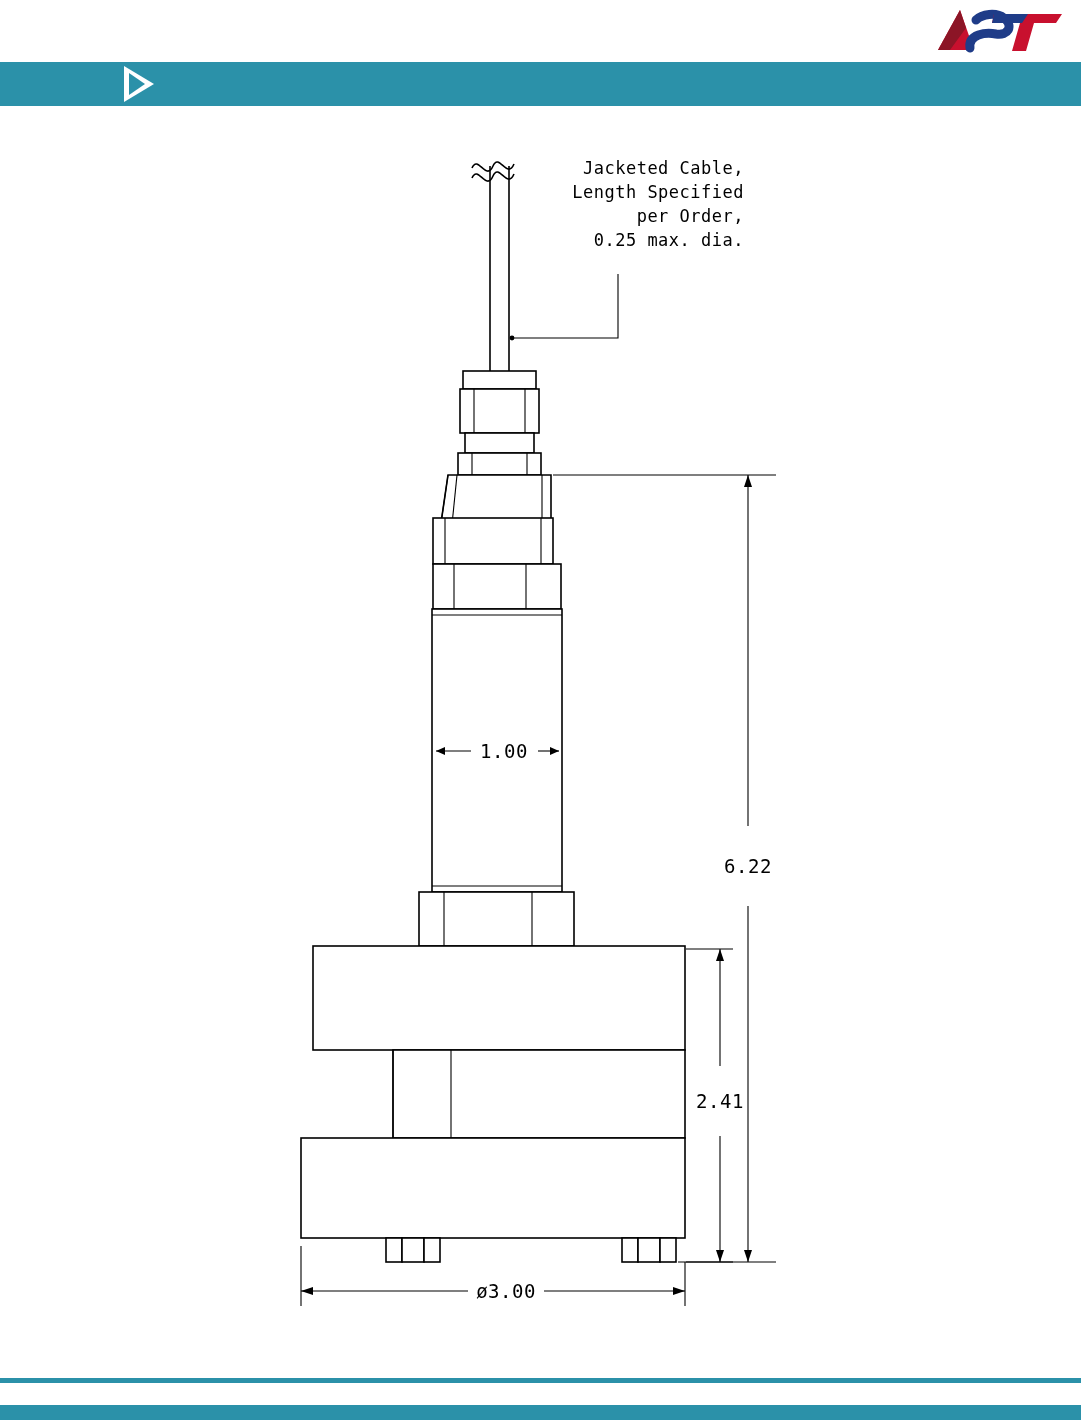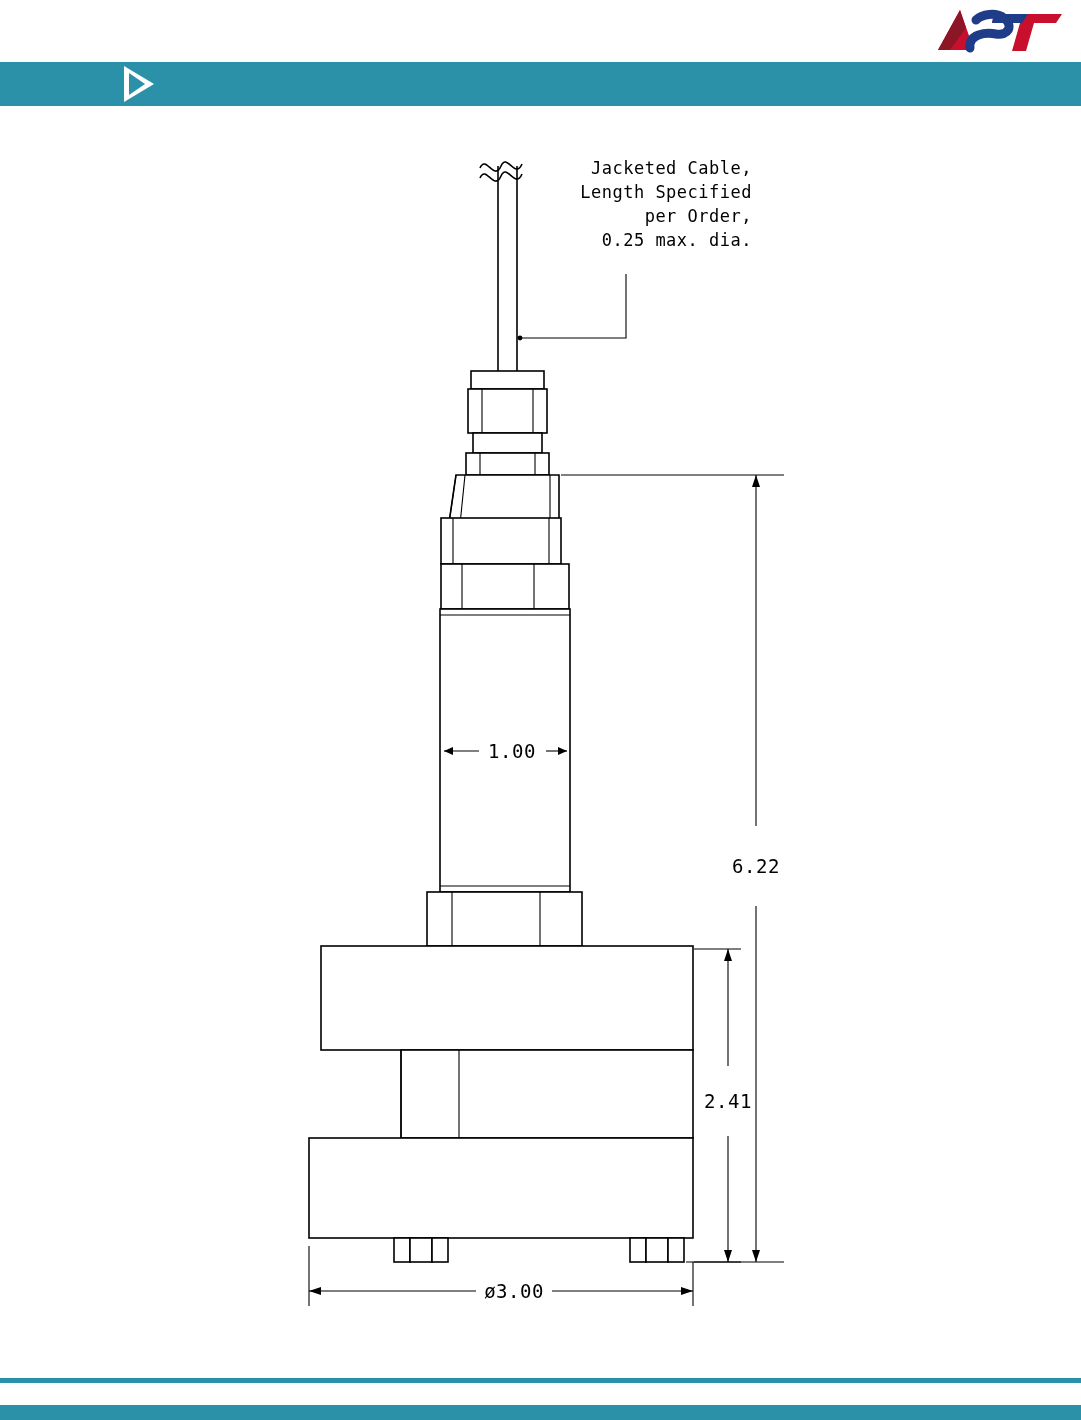--- a/index.html
+++ b/index.html
@@ -54,21 +54,21 @@
     left: 0;
     width: 1081px;
     height: 15px;
     background: #2b91a9;
   }
 
   
   #drawing-area {
     position: absolute;
     top: 106px;
-    left: 16px;
+    left: 8px;
     width: 855px;
     height: 1270px;
   }
   #drawing-svg {
     display: block;
   }
   .dwg-line {
     stroke: #000;
     stroke-width: 1.6;
     fill: none;

